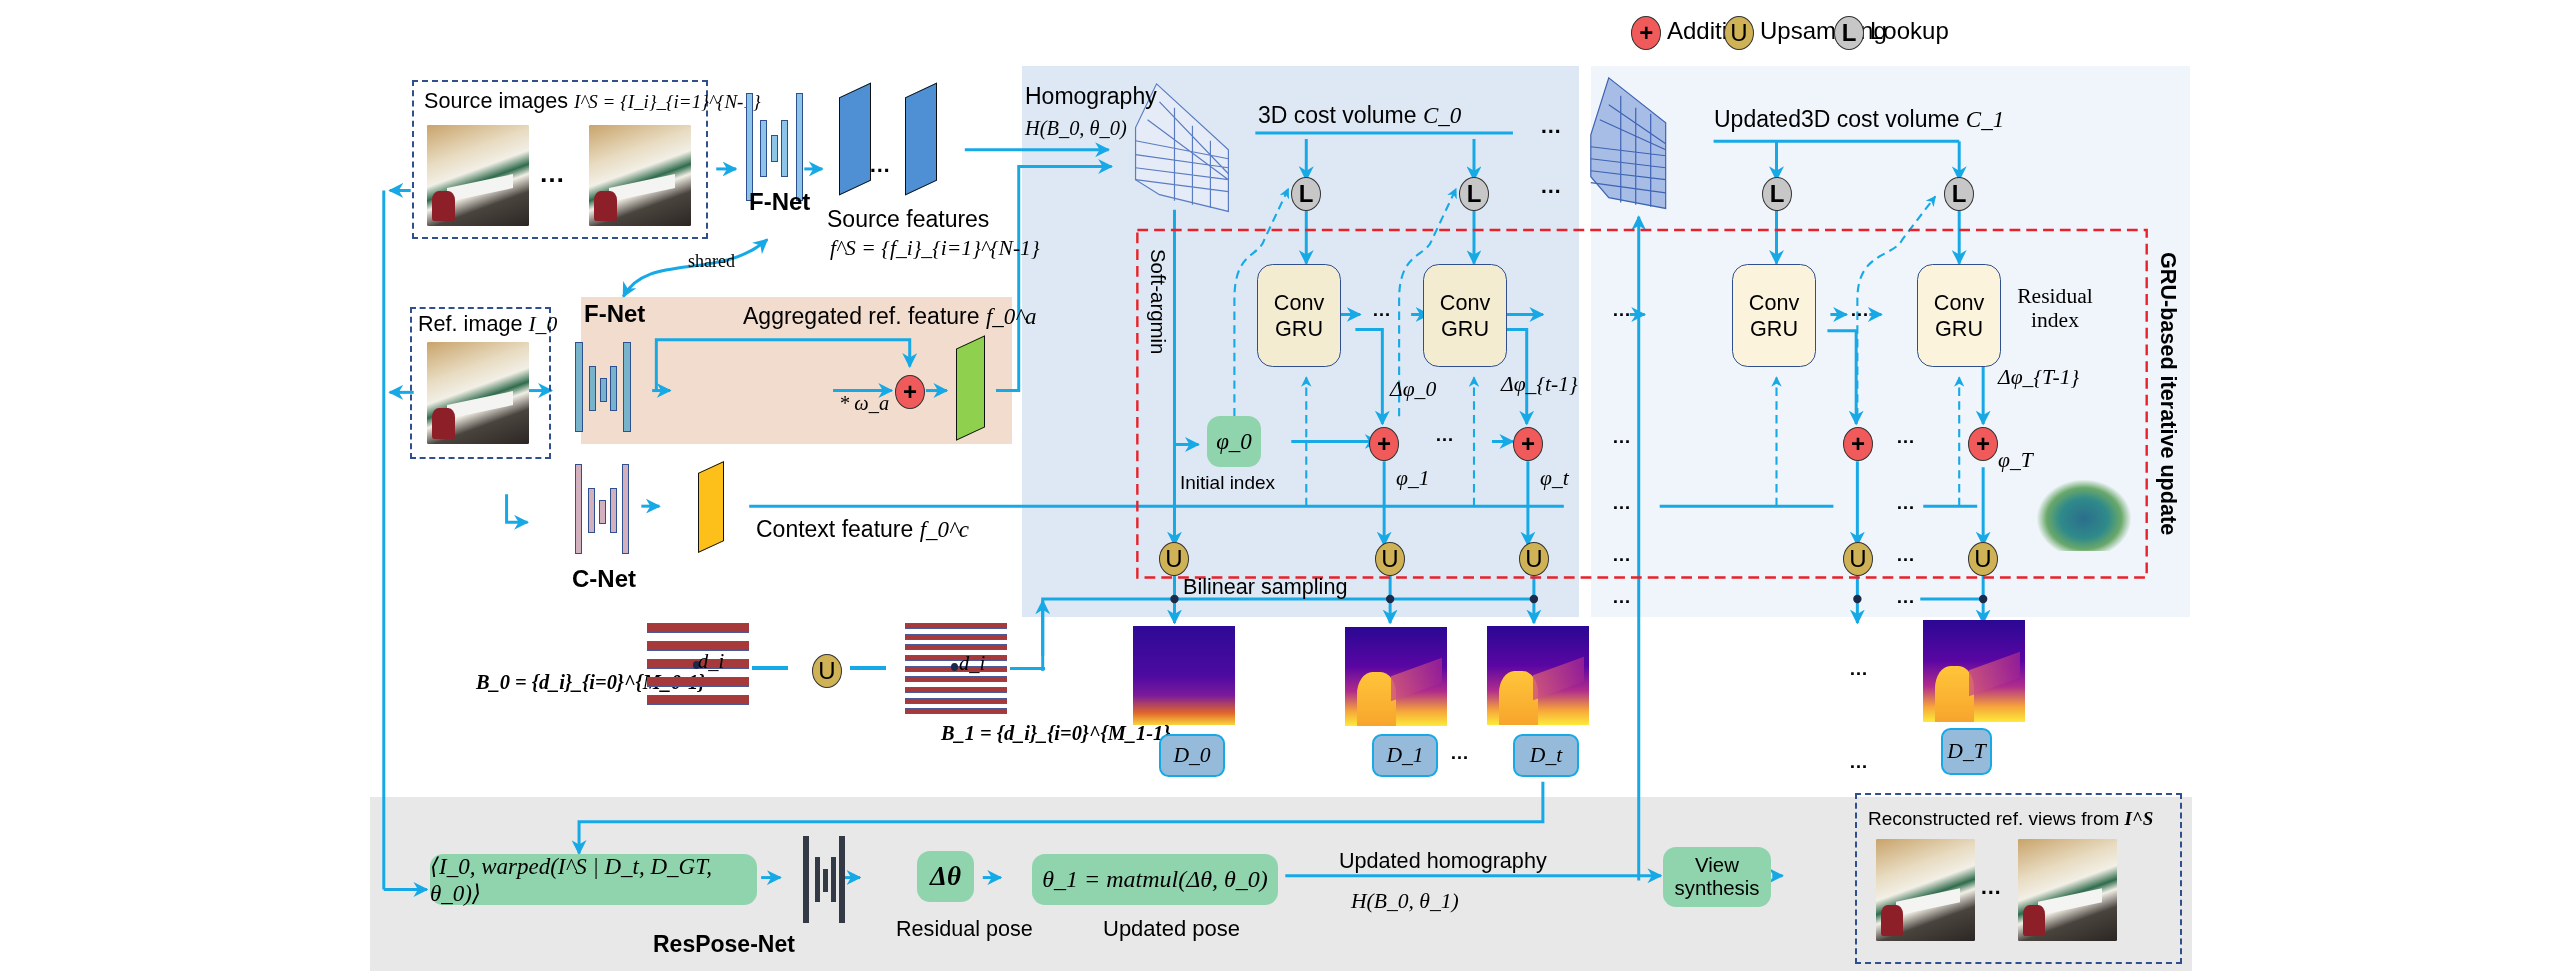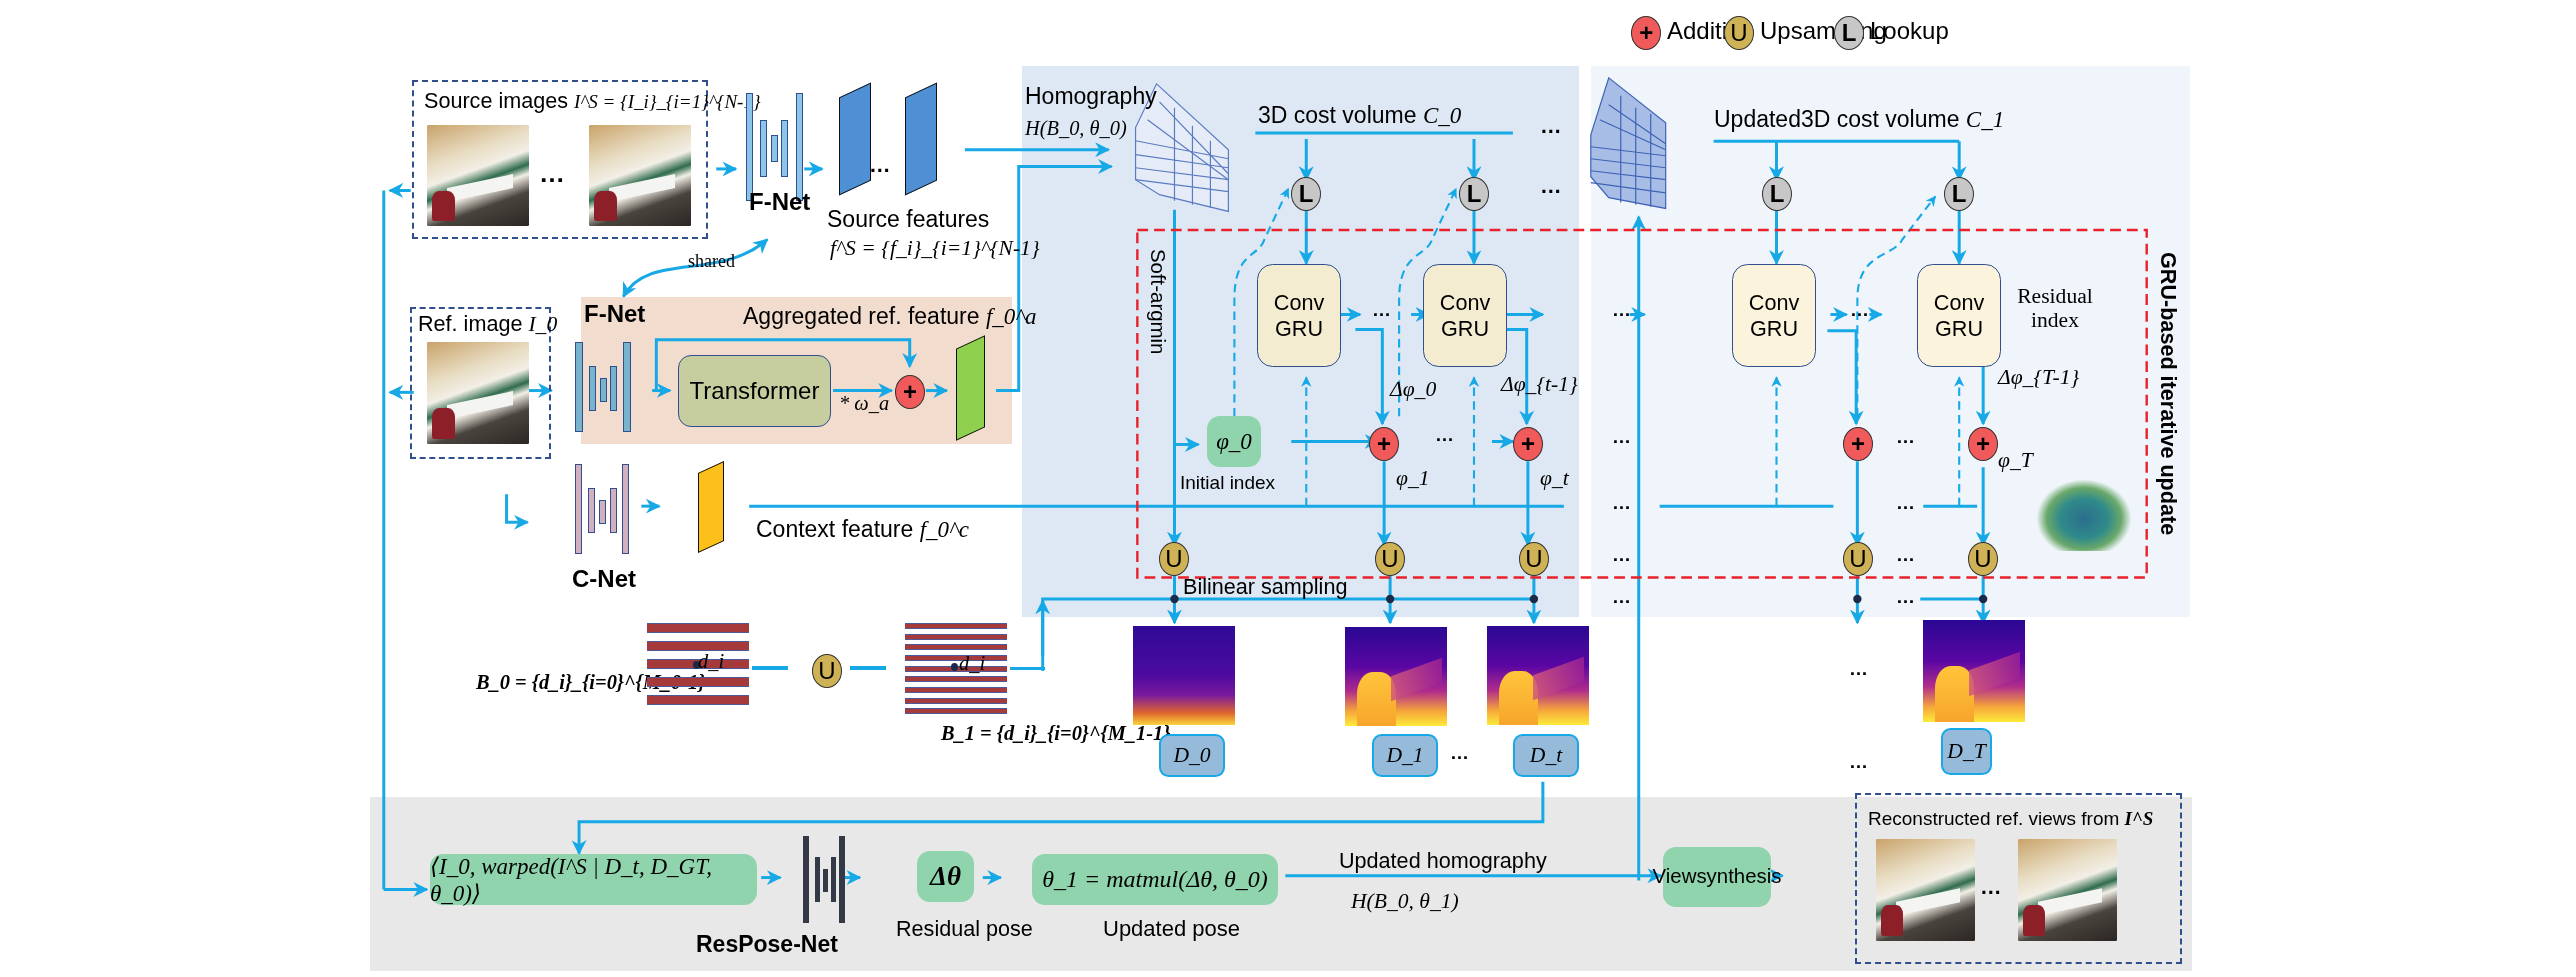--- a/index.html
+++ b/index.html
@@ -208,21 +208,20 @@
     <div class="feat-bar" style="left:3px;top:6px;width:7.8px;height:90px;background:#78b3cc;"></div>
     <div class="feat-bar" style="left:17px;top:30px;width:7.2px;height:45px;background:#78b3cc;"></div>
     <div class="feat-bar" style="left:27.6px;top:42px;width:7.2px;height:24px;background:#78b3cc;"></div>
     <div class="feat-bar" style="left:38px;top:30px;width:7.2px;height:45px;background:#78b3cc;"></div>
     <div class="feat-bar" style="left:51px;top:6px;width:7.8px;height:90px;background:#78b3cc;"></div>
   </div>
   <div class="txt" style="left:743px;top:304px;font-size:23px;">
     <span>Aggregated ref. feature</span>
     <span class="math">f_0^a</span>
   </div>
-  <div class="greenbox" style="left:678px;top:355px;width:153px;height:72px;background:#c6cd9e;border:1.8px solid #2f4f8f;box-sizing:border-box;font-size:24px;">Transformer</div>
   <div class="txt math" style="left:839px;top:392px;font-size:20.4px;">* ω_a</div>
   <div class="circle add" style="left:895px;top:375px;">+</div>
   <div class="abs" style="left:956px;top:342px;width:27px;height:90px;background:#8fd04f;border:1.8px solid #111;transform:skewY(-25deg);"></div>
 
   <div class="abs" style="left:572px;top:458px;width:60px;height:102px;">
     <div class="feat-bar" style="left:3px;top:6px;width:7.2px;height:90px;background:#d3b0bd;"></div>
     <div class="feat-bar" style="left:16px;top:30px;width:7.2px;height:45px;background:#d3b0bd;"></div>
     <div class="feat-bar" style="left:27px;top:42px;width:7.2px;height:24px;background:#d3b0bd;"></div>
     <div class="feat-bar" style="left:38px;top:30px;width:7.2px;height:45px;background:#d3b0bd;"></div>
     <div class="feat-bar" style="left:50px;top:6px;width:7.2px;height:90px;background:#d3b0bd;"></div>
@@ -372,32 +371,32 @@
   <div class="greenbox" style="left:430px;top:854px;width:327px;height:51px;">
       <span class="math" style="font-size:23px;font-style:italic;">⟨I_0, warped(I^S | D_t, D_GT, θ_0)⟩</span>
     </div>
   <div class="abs" style="left:803px;top:836px;width:42px;height:87px;">
     <div class="abs" style="left:0;top:0;width:6px;height:87px;background:#333a45;"></div>
     <div class="abs" style="left:12px;top:21px;width:5.4px;height:45px;background:#333a45;"></div>
     <div class="abs" style="left:20px;top:33px;width:4.8px;height:23px;background:#333a45;"></div>
     <div class="abs" style="left:27.6px;top:21px;width:5.4px;height:45px;background:#333a45;"></div>
     <div class="abs" style="left:36px;top:0;width:6px;height:87px;background:#333a45;"></div>
   </div>
-  <div class="txt bold" style="left:653px;top:932px;font-size:23px;margin-left:43px;">ResPose-Net</div>
+  <div class="txt bold" style="left:653px;top:932px;font-size:23px;">ResPose-Net</div>
   <div class="greenbox" style="left:917px;top:851px;width:57px;height:51px;">
       <span class="math bold" style="font-size:27px;">Δθ</span>
     </div>
   <div class="txt" style="left:896px;top:917px;font-size:21.6px;">Residual pose</div>
   <div class="greenbox" style="left:1032px;top:854px;width:246px;height:51px;">
       <span class="math" style="font-size:24px;">θ_1 = matmul(Δθ, θ_0)</span>
     </div>
   <div class="txt" style="left:1103px;top:917px;font-size:22px;">Updated pose</div>
   <div class="txt" style="left:1339px;top:849px;font-size:21.6px;">Updated homography</div>
   <div class="txt math" style="left:1351px;top:890px;font-size:21.6px;">H(B_0, θ_1)</div>
-  <div class="greenbox" style="left:1663px;top:847px;width:108px;height:60px;flex-direction:row;line-height:1.15;font-size:20.4px;">
+  <div class="greenbox" style="left:1663px;top:847px;width:108px;height:60px;flex-direction:column;line-height:1.15;font-size:20.4px;">
     <span>View</span>
     <span>synthesis</span>
   </div>
   <div class="dashbox" style="left:1855px;top:793px;width:327px;height:171px;"></div>
   <div class="txt" style="left:1868px;top:809px;font-size:19px;">
     <span>Reconstructed ref. views from</span>
     <span class="math bold">I^S</span>
   </div>
   <div class="photo" style="left:1876px;top:839px;width:99px;height:102px;">
       <div class="desk"></div>

